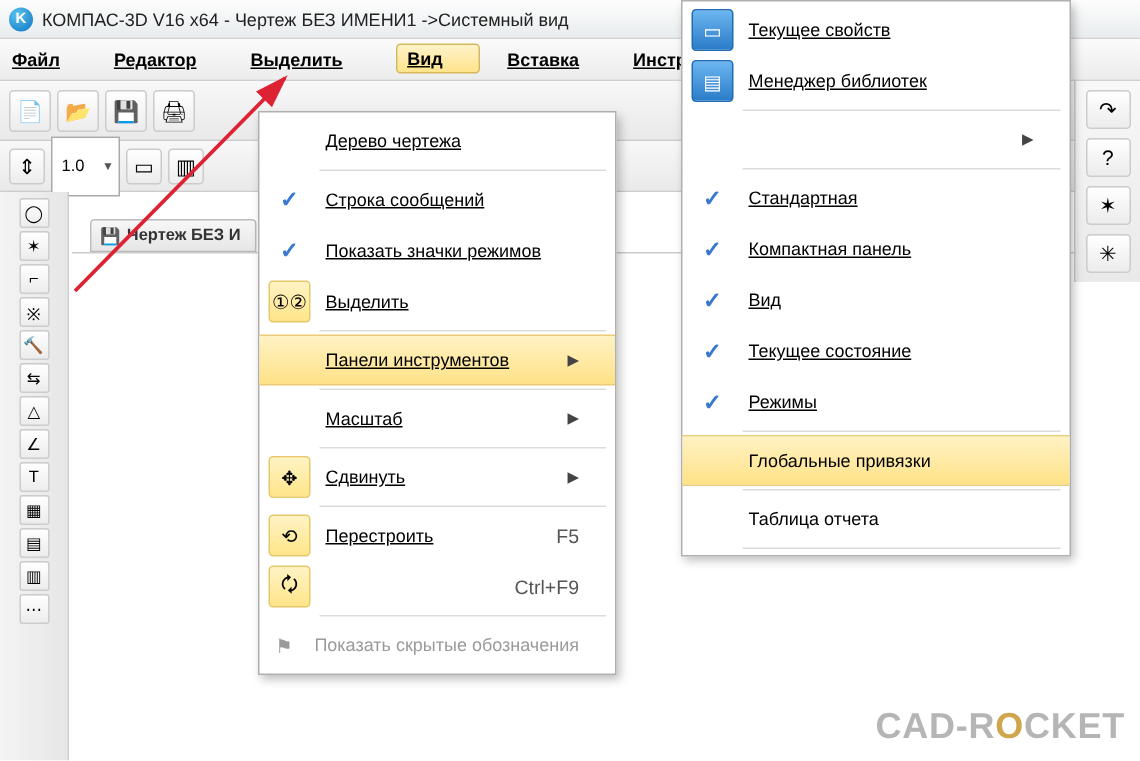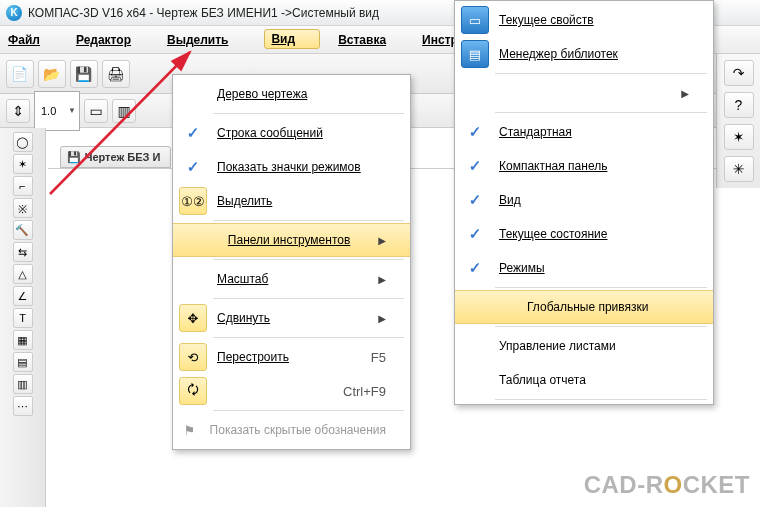--- a/index.html
+++ b/index.html
@@ -19,21 +19,21 @@
   .doc-tab { position:absolute; left:60px; top:146px; height:22px; background:linear-gradient(#f7f7f7,#e6e6e6); border:1px solid #bbb; border-radius:3px 3px 0 0; padding:0 10px 0 6px; display:flex; align-items:center; font-size:11px; font-weight:bold; color:#333; gap:4px;}
   .canvas { position:absolute; left:48px; top:168px; right:0; bottom:0; background:#fff; border-top:1px solid #ccc;}
   
   .menu { position:absolute; background:#fff; border:1px solid #b0b0b0; box-shadow:2px 3px 6px rgba(0,0,0,.25); font-size:12px; padding:2px 0;}
   .menu .item { display:flex; align-items:center; height:34px; padding:0 24px 0 6px; white-space:nowrap; cursor:default;}
   .menu .item .icon { width:28px; height:28px; margin-right:10px; display:flex; align-items:center; justify-content:center; border-radius:3px; font-size:13px; background:linear-gradient(#fff3c5,#ffe589); border:1px solid #e5c86a;}
   .menu .item .icon.noico { background:none; border:none;}
   .menu .item.disabled { color:#9a9a9a;}
   .menu .item .chk { color:#3878d0; font-weight:bold; font-size:15px; width:28px; text-align:center; margin-right:10px;}
   .menu .sep { height:1px; background:#dcdcdc; margin:2px 6px 2px 40px;}
-  .menu .item.hi { background:linear-gradient(#fff2c4,#ffe287); border-top:1px solid #e9cd76; border-bottom:1px solid #e9cd76;gap:28px;}
+  .menu .item.hi { background:linear-gradient(#fff2c4,#ffe287); border-top:1px solid #e9cd76; border-bottom:1px solid #e9cd76;}
   .menu .item .arrow { margin-left:auto; font-size:10px; color:#444;}
   .menu .item .shortcut { margin-left:auto; color:#555; font-size:13px;}
   .menu1 { left:172px; top:54px; width:239px;margin-top:20px;}
   .menu2 { left:454px; top:0px; width:260px;}
   .righttools { position:absolute; right:0; top:54px; width:44px; background:linear-gradient(#f8f8f8,#e9e9e9); border-left:1px solid #ccc; display:flex; flex-direction:column; align-items:center; padding:6px 0; gap:6px;}
   .rtb { width:30px; height:26px; border:1px solid #ccc; background:linear-gradient(#fff,#ececec); border-radius:3px; display:flex; align-items:center; justify-content:center; font-size:14px;}
   .redarrow { position:absolute; pointer-events:none; z-index:5;}
   .watermark { position:absolute; right:10px; bottom:8px; font-size:24px; font-weight:bold; color:rgba(120,120,120,.55); letter-spacing:.5px; pointer-events:none;}
   .watermark .o { color:#cfa64e;}
   .ul { text-decoration: underline; }
@@ -201,24 +201,20 @@
       <span class="ul">Режимы</span>
     </div>
   <div class="sep"></div>
   <div class="item hi">
       <span class="icon noico"></span>
       <span>Глобальные привязки</span>
     </div>
   <div class="sep"></div>
   <div class="item">
       <span class="icon noico"></span>
-      <span>Управление листами</span>
-    </div>
-  <div class="item">
-      <span class="icon noico"></span>
       <span>Таблица отчета</span>
     </div>
   <div class="sep"></div>
 </div>
 
 <div class="watermark">
   <span>CAD-R</span><span class="o">O</span><span>CKET</span>
 </div>
 
 </body></html>

